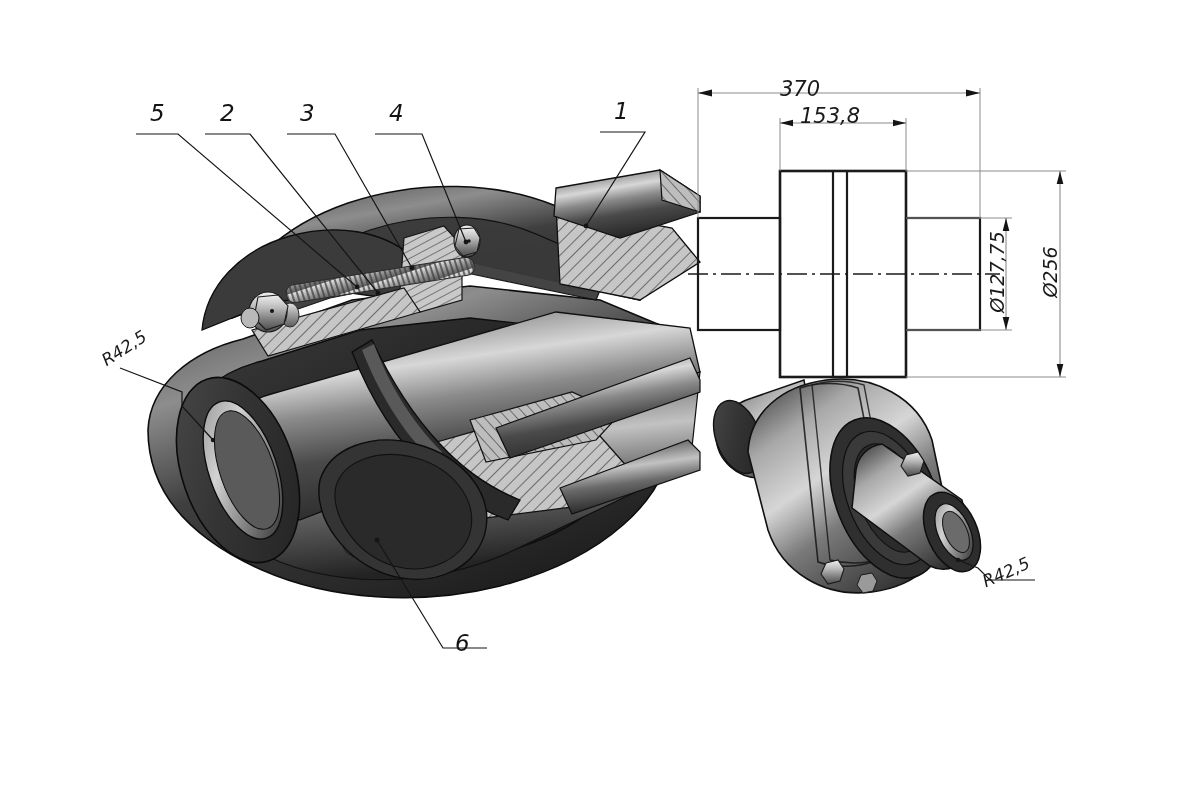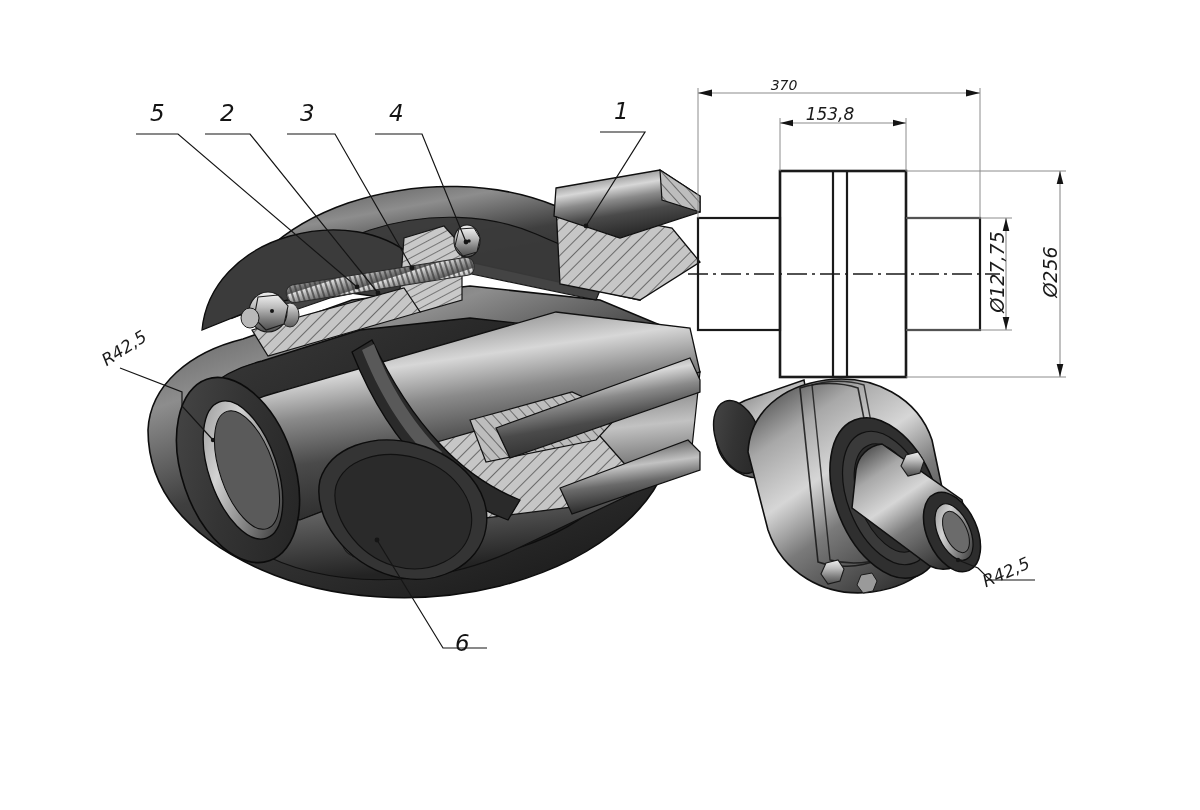--- a/index.html
+++ b/index.html
@@ -339,22 +339,22 @@
     </g>
   </svg>
 
   <div class="balloon" style="left:150px;top:100px;">5</div>
   <div class="balloon" style="left:220px;top:100px;">2</div>
   <div class="balloon" style="left:300px;top:100px;">3</div>
   <div class="balloon" style="left:389px;top:100px;">4</div>
   <div class="balloon" style="left:614px;top:98px;">1</div>
   <div class="balloon" style="left:455px;top:630px;">6</div>
 
-  <div class="dimtext" style="left:784px;top:77px;font-size:14px;transform:translateX(-50%);">370</div>
-  <div class="dimtext" style="left:830px;top:104px;font-size:17px;transform:translateX(-50%);">153,8</div>
+  <div class="dimtext" style="left:800px;top:77px;font-size:21px;transform:translateX(-50%);">370</div>
+  <div class="dimtext" style="left:830px;top:104px;font-size:21px;transform:translateX(-50%);">153,8</div>
 
   <div class="dimtext" style="left:997px;top:272px;font-size:19px;transform:translate(-50%,-50%) rotate(-90deg);transform-origin:center center;">Ø127,75</div>
   <div class="dimtext" style="left:1050px;top:272px;font-size:19px;transform:translate(-50%,-50%) rotate(-90deg);transform-origin:center center;">Ø256</div>
 
   <div class="dimtext" style="left:124px;top:348px;font-size:17px;transform:translate(-50%,-50%) rotate(-33deg);transform-origin:center center;">R42,5</div>
   <div class="dimtext" style="left:1006px;top:572px;font-size:17px;transform:translate(-50%,-50%) rotate(-24deg);transform-origin:center center;">R42,5</div>
 
 </div>
 
 </body></html>

